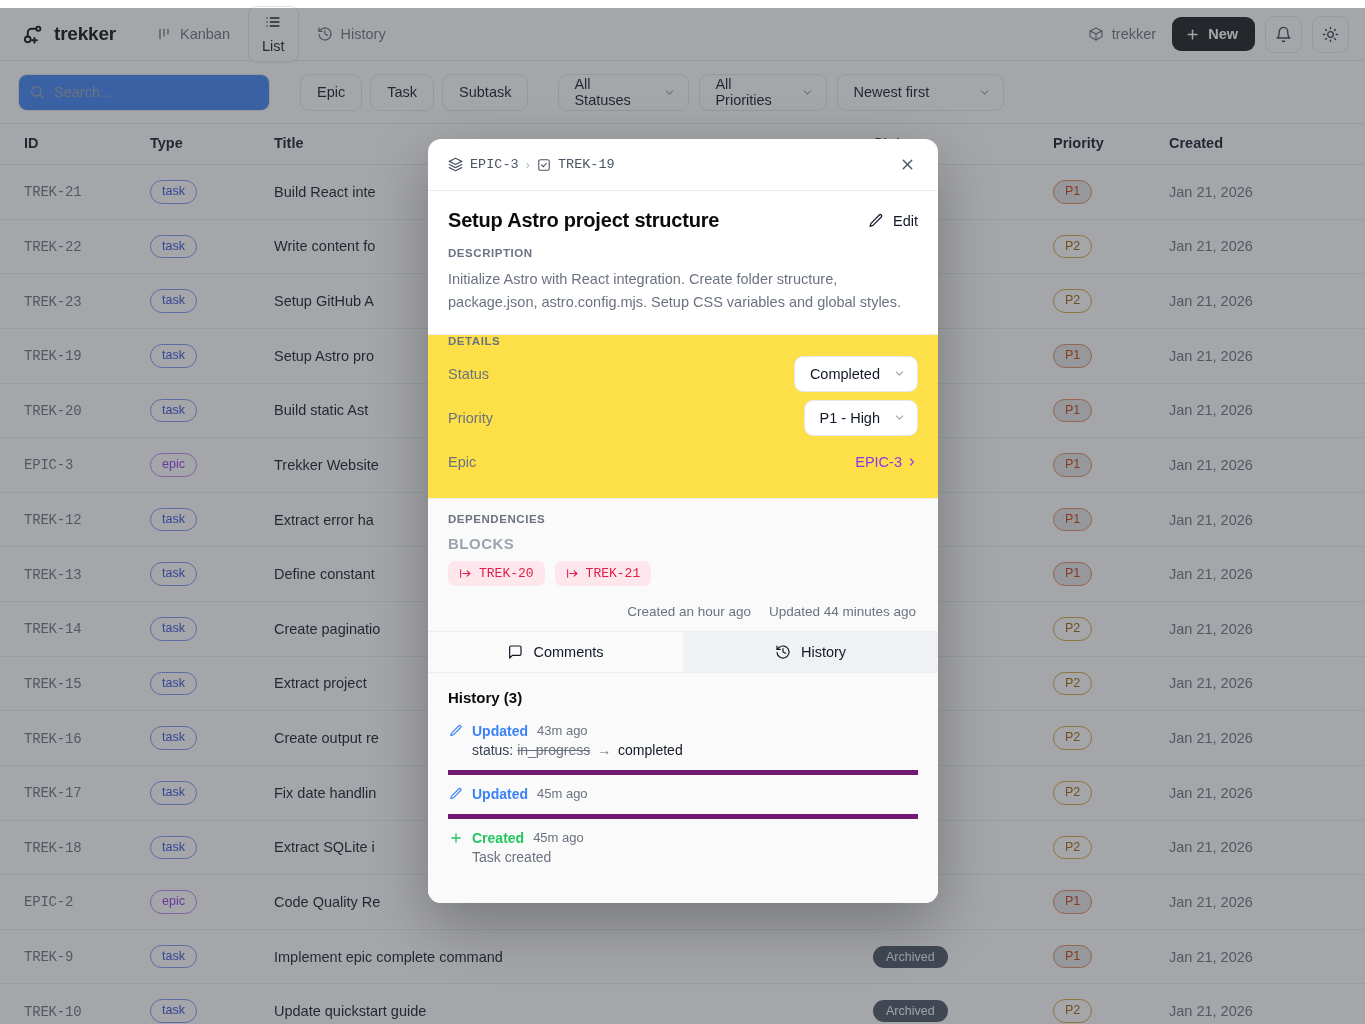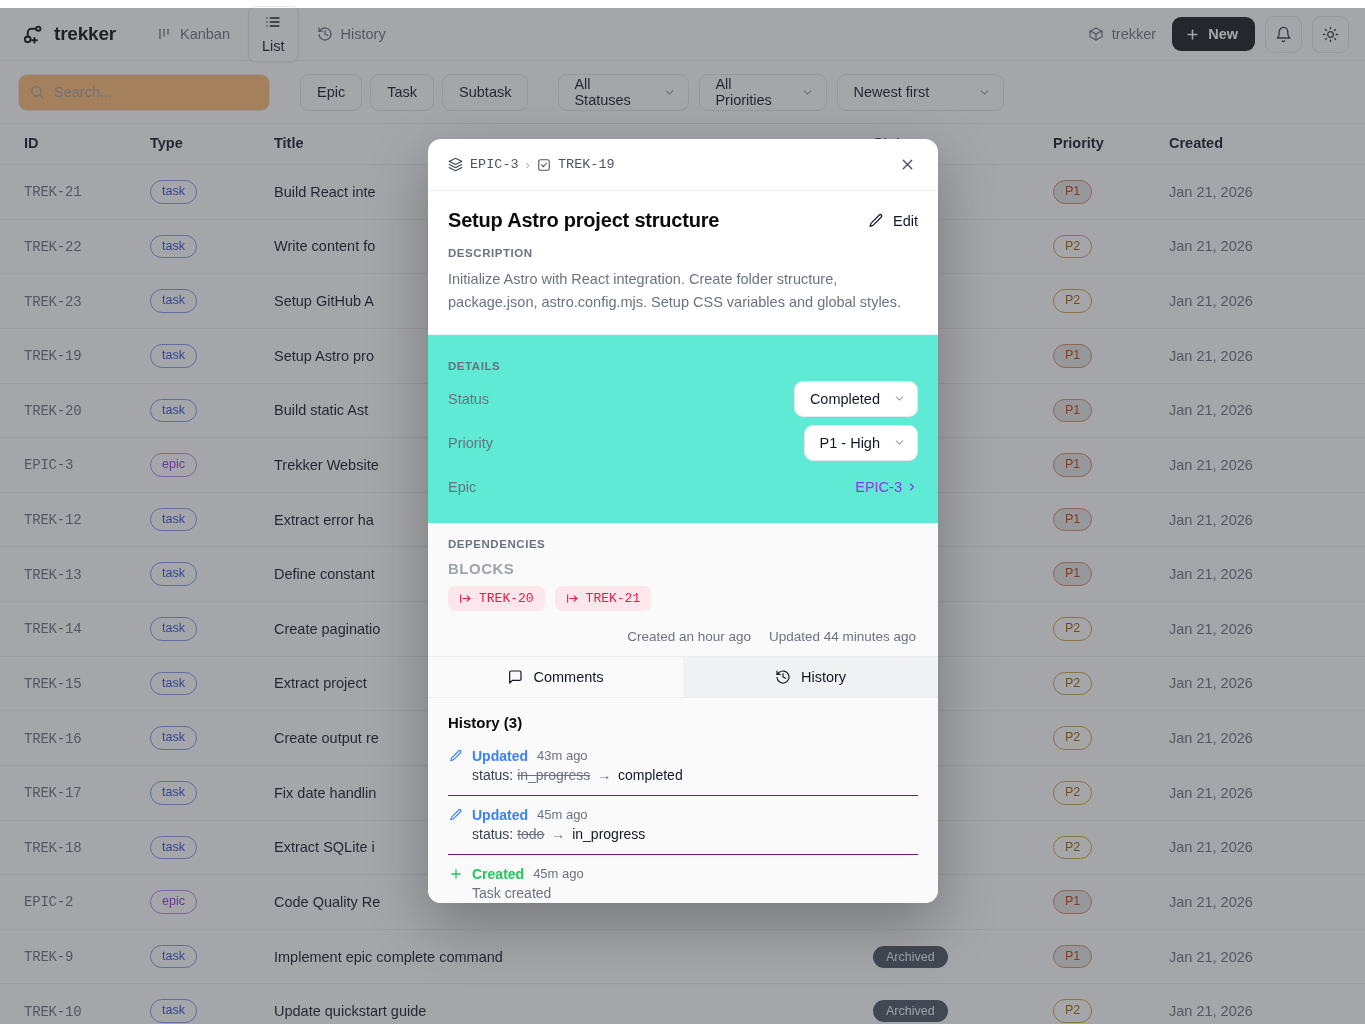--- a/index.html
+++ b/index.html
@@ -41,21 +41,21 @@
     width: 37px; height: 37px; border: 1px solid #e5e7eb; border-radius: 9px; background: #fff;
     display: flex; align-items: center; justify-content: center; cursor: pointer; color: #374151;
   }
 
   
   .toolbar { height: 62px; display: flex; align-items: center; gap: 10px; padding: 0 18px; }
   .search-wrap { position: relative; width: 252px; }
   .search-wrap .s-ico { position: absolute; left: 11px; top: 50%; transform: translateY(-50%); color: #9ca3af; }
   .search-input {
     width: 100%; height: 37px; border: 1px solid #e5e7eb; border-radius: 9px;
-    padding: 0 12px 0 35px; font-size: 14.5px; font-family: inherit; color: #111827; background: #fdba74;
+    padding: 0 12px 0 35px; font-size: 14.5px; font-family: inherit; color: #111827; background: #3b82f6;
   }
   .search-input::placeholder { color: #9ca3af; }
   .chip {
     height: 37px; padding: 0 16px; border: 1px solid #e5e7eb; border-radius: 9px; background: #fff;
     font-size: 14.5px; color: #111827; cursor: pointer; font-family: inherit;
   }
   .chip-grp { display: flex; gap: 8px; margin-left: 20px; }
   .select {
     height: 37px; border: 1px solid #e5e7eb; border-radius: 9px; background: #fff;
     display: flex; align-items: center; justify-content: space-between; gap: 18px;
@@ -118,22 +118,22 @@
   .title-row { display: flex; align-items: center; }
   .m-title { font-size: 20px; font-weight: 700; color: #0b0b0c; letter-spacing: -0.2px; }
   .edit-btn {
     margin-left: auto; display: flex; align-items: center; gap: 9px; background: none; border: none;
     font-size: 14.5px; color: #111827; cursor: pointer; font-family: inherit;
   }
   .sect-label { font-size: 11.5px; font-weight: 700; letter-spacing: .55px; color: #6b7280; margin: 15px 0 9px; }
   .desc { font-size: 14.5px; line-height: 1.58; color: #6b7280; }
 
   .details {
-    background: #5eead4; border-top: 1px solid #eceef0; border-bottom: 1px solid #eceef0;
-    padding: 25px 20px 18px; flex: 0 0 auto;
+    background: #fde047; border-top: 1px solid #eceef0; border-bottom: 1px solid #eceef0;
+    padding: 0 20px 18px; flex: 0 0 auto;
   }
   .details .sect-label { margin-top: 0; }
   .drow { display: flex; align-items: center; min-height: 36px; margin-bottom: 8px; }
   .drow:last-child { margin-bottom: 0; }
   .dlabel { font-size: 14.5px; color: #6b7280; }
   .dctl { margin-left: auto; }
   .dselect {
     border: 1px solid #e5e7eb; border-radius: 9px; background: #fff; height: 36px;
     display: flex; align-items: center; gap: 13px; padding: 0 11px 0 15px;
     font-size: 14.5px; color: #111827; cursor: pointer;
@@ -155,21 +155,21 @@
   .tabs { display: flex; border-top: 1px solid #eceef0; border-bottom: 1px solid #eceef0; flex: 0 0 auto; }
   .tab {
     flex: 1; height: 40px; display: flex; align-items: center; justify-content: center; gap: 10px;
     font-size: 14.5px; color: #111827; background: #fafafb; border: none; cursor: pointer;
     font-family: inherit;
   }
   .tab.sel { background: #f0f1f3; font-weight: 400; }
 
   .panel { flex: 1 1 auto; padding: 16px 20px 0; background: #fafafb; overflow: hidden; }
   .panel-title { font-size: 15px; font-weight: 700; color: #0b0b0c; margin-bottom: 17px; }
-  .hrow { padding: 11px 0 12px; border-bottom: 1px solid #701a75; }
+  .hrow { padding: 11px 0 12px; border-bottom: 5px solid #701a75; }
   .hrow:first-of-type { padding-top: 0; }
   .hrow:last-of-type { border-bottom: none; }
   .hline1 { display: flex; align-items: center; gap: 9px; }
   .hicon { width: 15px; display: flex; justify-content: center; flex: 0 0 15px; }
   .haction { font-size: 14px; font-weight: 600; }
   .haction.updated { color: #3b82f6; }
   .haction.created { color: #22c55e; }
   .htime { font-size: 13px; color: #6b7280; }
   .hline2 { font-size: 14px; color: #374151; margin-top: 3px; padding-left: 24px; }
   .hline2 .old { text-decoration: line-through; color: #6b7280; }
@@ -633,21 +633,20 @@
           <div class="hrow">
             <div class="hline1">
               <span class="hicon">
                 <svg width="14" height="14" viewBox="0 0 24 24" fill="none" stroke="#3b82f6" stroke-width="1.9" stroke-linecap="round" stroke-linejoin="round">
                   <path d="M17 3a2.1 2.1 0 0 1 3 3L7.5 18.5 3 20l1.5-4.5z"></path>
                 </svg>
               </span>
               <span class="haction updated">Updated</span>
               <span class="htime">45m ago</span>
             </div>
-            <div class="hline2"><span>status: </span><span class="old">todo</span><span class="arrow"> → </span><span class="new">in_progress</span></div>
           </div>
           <div class="hrow">
             <div class="hline1">
               <span class="hicon">
                 <svg width="14" height="14" viewBox="0 0 24 24" fill="none" stroke="#22c55e" stroke-width="2.3" stroke-linecap="round">
                   <path d="M12 5v14"></path>
                   <path d="M5 12h14"></path>
                 </svg>
               </span>
               <span class="haction created">Created</span>

